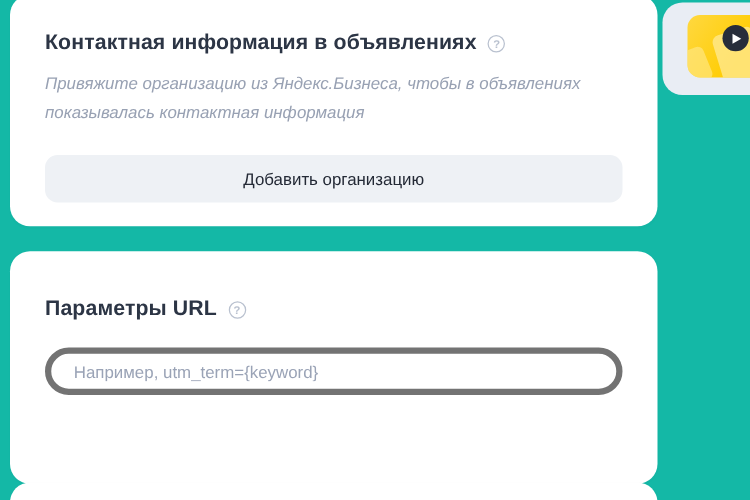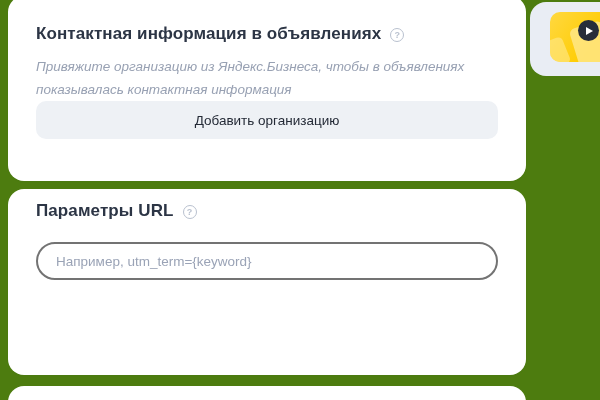--- a/index.html
+++ b/index.html
@@ -1,38 +1,38 @@
 <!DOCTYPE html>
 <html><head>
 <meta charset="utf-8">
 <style>
   * { margin:0; padding:0; box-sizing:border-box; }
   html,body { background:#f1f3f8; }
   body { font-family:"Liberation Sans", sans-serif; }
-  .page { position:relative; width:600px; height:400px; background:#4d7c0f; overflow:hidden; }
+  .page { position:relative; width:600px; height:400px; background:#14b8a6; overflow:hidden; }
 
   .card { position:absolute; left:8px; width:518px; background:#ffffff; border-radius:16px;
           box-shadow:0 1px 2px rgba(40,50,80,0.03); }
   .card-contact { top:-4px; height:185px; padding:28px 28px 0 28px; }
-  .card-url { top:189px; height:186px; padding:12px 28px 0 28px; }
+  .card-url { top:201px; height:186px; padding:36px 28px 0 28px; }
   .card-next { top:386px; height:80px; }
 
   .title-row { display:flex; align-items:center; gap:9px; }
   .card-title { font-size:17px; font-weight:700; color:#2c3545; letter-spacing:0.1px; line-height:20px; }
   .help { width:14px; height:14px; flex:0 0 14px; border:1px solid #b9c1cf; border-radius:50%;
           color:#b9c1cf; font-size:9px; font-weight:700; display:flex; align-items:center;
           justify-content:center; margin-top:1px; cursor:pointer; }
   .card-desc { margin-top:11px; font-size:13.5px; line-height:23px; color:#98a1b3; max-width:450px;font-style:italic; }
 
-  .big-button { display:block; width:462px; height:38px; background:#eef1f5;
+  .big-button { display:block; margin-top:23px; width:462px; height:38px; background:#eef1f5;
                 border:none; border-radius:10px; font-family:"Liberation Sans",sans-serif;
                 font-size:13.5px; color:#242a36; cursor:pointer; }
 
   .url-input { display:block; margin-top:21px; width:462px; height:38px; background:#ffffff;
-               border:2px solid #737373; border-radius:19px; padding:0 18px;
+               border:5px solid #737373; border-radius:19px; padding:0 18px;
                font-family:"Liberation Sans",sans-serif; font-size:13.5px; color:#2c3545; outline:none; }
   .url-input::placeholder { color:#9aa3b6; }
 
   .promo { position:absolute; left:530px; top:2px; width:92px; height:74px;
            background:#e9edf4; border-radius:16px; }
   .thumb { position:absolute; left:20px; top:10px; width:64px; height:50px; border-radius:10px;
            background:linear-gradient(125deg,#ffd840 0%,#ffcc00 70%); overflow:hidden; cursor:pointer; }
   .shape-a { position:absolute; left:24px; top:12px; width:34px; height:42px; background:#ffe98f;
              opacity:0.8; border-radius:6px; transform:rotate(-17deg); }
   .shape-b { position:absolute; left:-5px; top:27px; width:22px; height:28px; background:#ffe98f;

